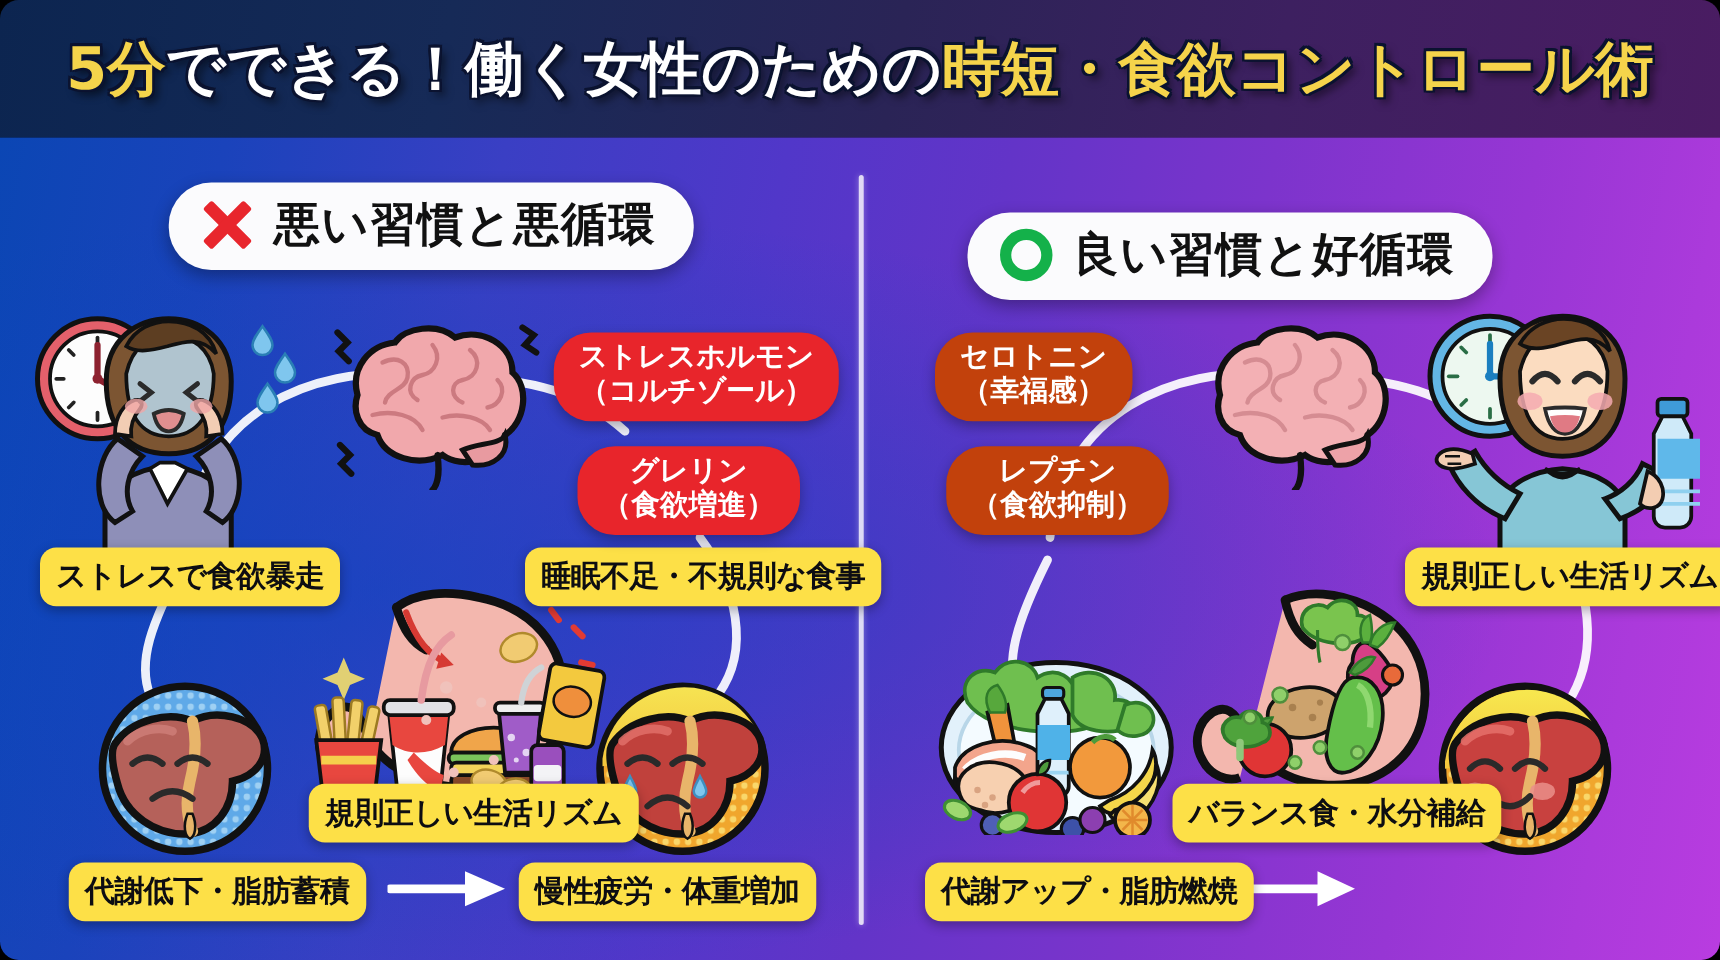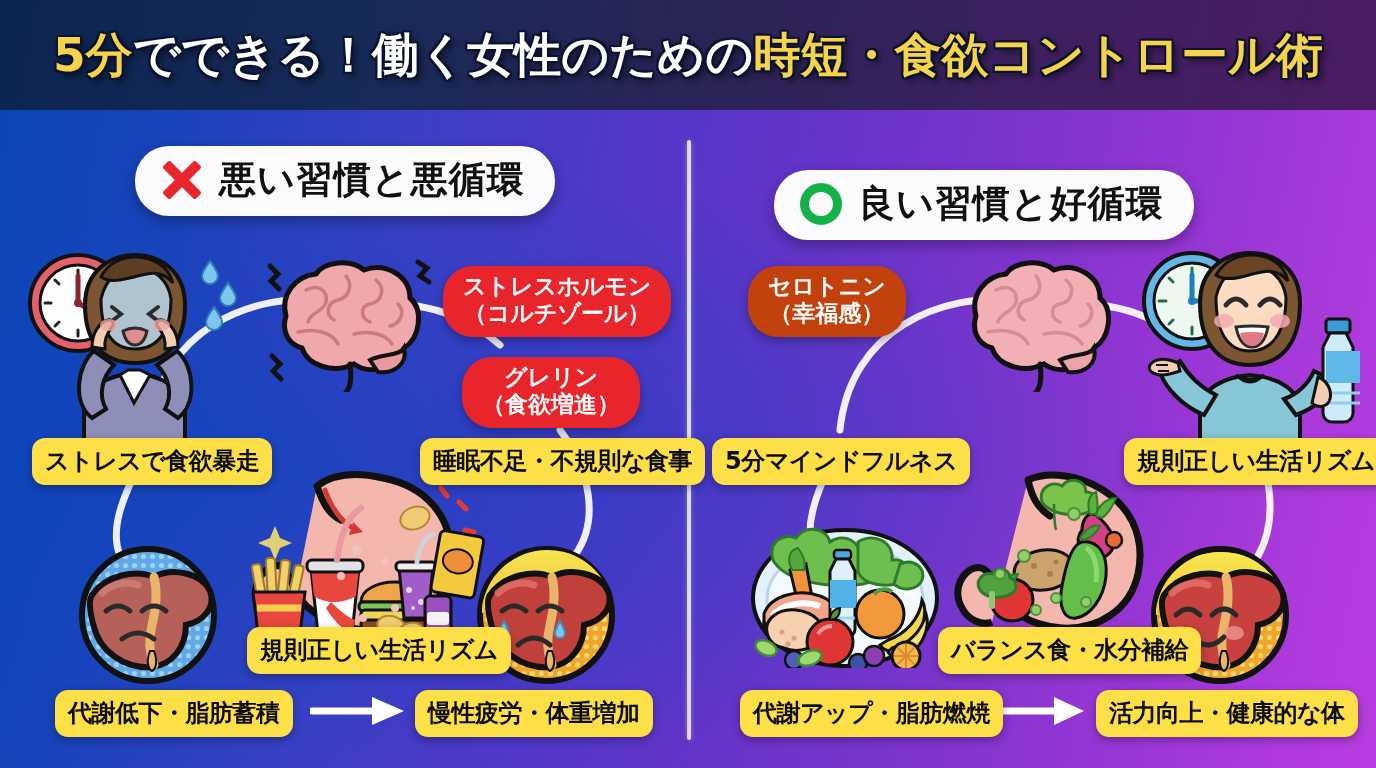--- a/index.html
+++ b/index.html
@@ -1,21 +1,21 @@
 <!DOCTYPE html>
 <html lang="ja"><head>
 <meta charset="utf-8">
 <style>
   html,body{margin:0;padding:0;}
   body{
     width:1376px;height:768px;overflow:hidden;
     font-family:"Liberation Sans","DejaVu Sans",sans-serif;
     background:#000;
   }
-  #stage{position:relative;width:1376px;height:768px;overflow:hidden;}
+  #stage{position:relative;width:1376px;height:768px;overflow:hidden;border-radius:15px;}
 
   
   .header{
     position:absolute;left:0;top:0;width:1376px;height:110px;
     background:linear-gradient(100deg,#0c2550 0%,#162a57 26%,#2a2456 52%,#3d2060 74%,#4a1c62 100%);
     display:flex;align-items:center;justify-content:center;
     box-sizing:border-box;
   }
   .header-title{
     font-size:47px;font-weight:bold;letter-spacing:0px;white-space:nowrap;
@@ -360,20 +360,24 @@
 
   <div class="panel-badge badge-right">
     <div class="mark-o"></div>
     <div class="bt">良い習慣と好循環</div>
   </div>
 
   <div class="pill green" style="left:748px;top:266px;">
     <div>セロトニン</div>
     <div>（幸福感）</div>
   </div>
+  <div class="pill green" style="left:757px;top:357px;">
+    <div>レプチン</div>
+    <div>（食欲抑制）</div>
+  </div>
 
   <div class="art" style="left:948px;top:252px;">
     <svg width="190" height="140" viewBox="0 0 190 140">
       <path d="M28,64 C22,42 38,24 58,22 C66,10 92,6 106,18 C128,10 152,24 152,46 C166,58 162,86 146,96 C140,116 112,124 96,112 C76,122 50,114 44,96 C28,92 24,76 28,64Z" fill="#f3b0b4" stroke="#111" stroke-width="5"></path>
       <g stroke="#d58c92" stroke-width="3.5" fill="none" stroke-linecap="round">
         <path d="M48,38 C60,32 70,38 68,50 C66,60 52,60 50,70"></path>
         <path d="M88,24 C96,34 90,46 80,48 C70,50 66,62 76,68"></path>
         <path d="M118,28 C128,36 124,50 112,52 C102,54 102,66 112,70"></path>
         <path d="M140,52 C148,60 142,72 132,74"></path>
         <path d="M40,80 C56,76 74,80 80,92"></path>
@@ -434,21 +438,20 @@
           <path d="M124,62 q10,-12 20,0"></path>
       </g>
 
       <path d="M100,84 q16,-2 32,0 q-4,20 -16,20 q-12,0 -16,-20z" fill="#fff" stroke="#2b2b2b" stroke-width="3"></path>
       <path d="M104,90 q12,-2 24,0 q-3,13 -12,13 q-9,0 -12,-13z" fill="#e07a84"></path>
       <ellipse cx="88" cy="78" rx="10" ry="7" fill="#f4aab0" opacity=".85"></ellipse>
       <ellipse cx="144" cy="78" rx="10" ry="7" fill="#f4aab0" opacity=".85"></ellipse>
     </svg>
   </div>
 
-  <div class="chip" style="left:712px;top:438px;">5分マインドフルネス</div>
   <div class="chip" style="left:1124px;top:438px;">規則正しい生活リズム</div>
 
   <div class="art" style="left:748px;top:508px;">
     <svg width="195" height="160" viewBox="0 0 195 160">
       <ellipse cx="97" cy="90" rx="92" ry="68" fill="#e2f1fb" stroke="#111" stroke-width="4"></ellipse>
       <ellipse cx="97" cy="92" rx="78" ry="56" fill="#f4fbff" stroke="#b8d6e8" stroke-width="3"></ellipse>
 
       <g fill="#6fbf4f" stroke="#2f7a2a" stroke-width="3">
         <path d="M26,54 c-8,-18 8,-30 22,-24 c10,-14 30,-10 34,4 c14,-10 32,0 30,16 c14,-4 24,10 16,22 c-20,10 -84,8 -102,-18z"></path>
         <path d="M110,34 c16,-10 36,0 34,18 c14,-2 22,12 12,22 c-16,6 -40,4 -46,-10z"></path>
@@ -580,20 +583,19 @@
           <path d="M64,72 q12,-12 24,0"></path>
       </g>
       <ellipse cx="32" cy="90" rx="10" ry="7" fill="#ea8f8a" opacity=".85"></ellipse>
       <ellipse cx="86" cy="90" rx="10" ry="7" fill="#ea8f8a" opacity=".85"></ellipse>
       <path d="M44,94 q16,16 32,0" stroke="#2a2a2a" stroke-width="5" fill="none" stroke-linecap="round"></path>
     </svg>
   </div>
 
   <div class="chip" style="left:938px;top:627px;">バランス食・水分補給</div>
   <div class="chip" style="left:740px;top:690px;">代謝アップ・脂肪燃焼</div>
-  <div class="chip" style="left:1096px;top:690px;">活力向上・健康的な体</div>
 
   <svg class="arrow-ico" style="left:996px;top:694px;" width="92" height="34" viewBox="0 0 92 34">
     <path d="M2,17 H66" stroke="#fff" stroke-width="7" stroke-linecap="round"></path>
     <path d="M58,3 L88,17 L58,31 Z" fill="#fff"></path>
   </svg>
 
 </div>
 
 </body></html>

